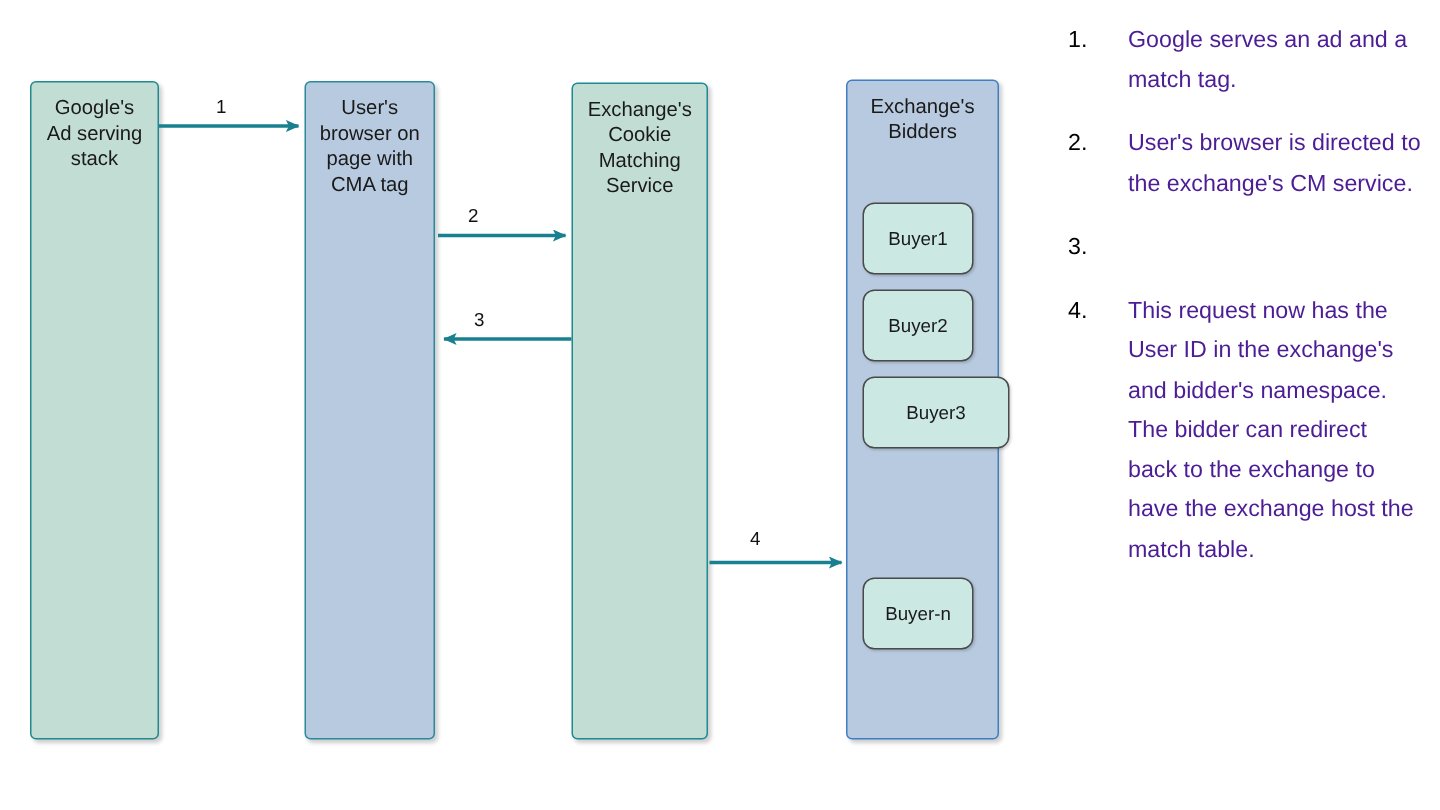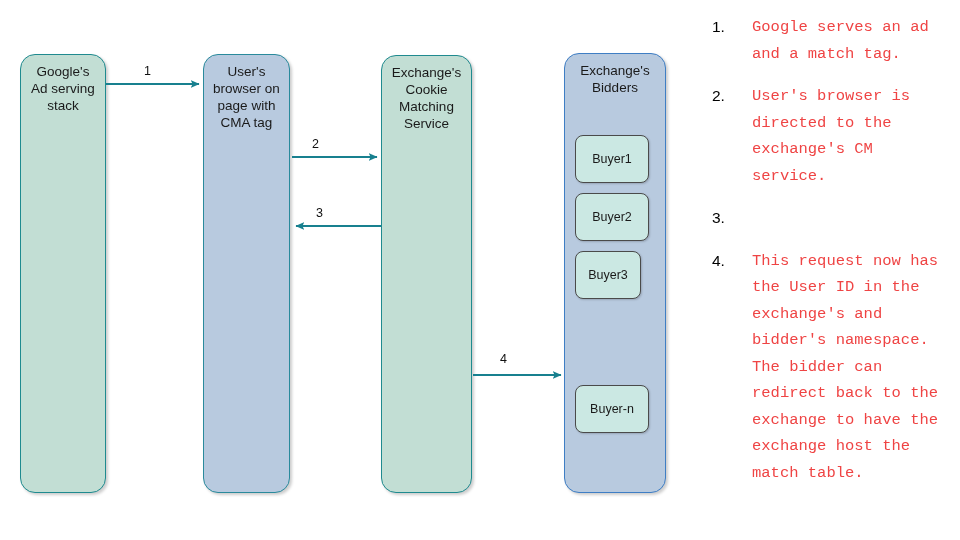--- a/index.html
+++ b/index.html
@@ -20,21 +20,21 @@
     position: absolute;
     left: 0; top: 0;
     width: 960px;
     height: 540px;
   }
 
   
   .flow-box {
     position: absolute;
     box-sizing: border-box;
-    border-radius: 15px;
+    border-radius: 4px;
     text-align: center;
     font-size: 13.5px;
     line-height: 17px;
     color: #1a1a1a;
     padding-top: 8px;
     box-shadow: 2px 2px 3px rgba(0,0,0,0.20);
   }
   .flow-box.green {
     background: #c2ded4;
     border: 1.2px solid #1f8a8f;
@@ -100,22 +100,21 @@
     width: 40px;
     flex: 0 0 40px;
     font-size: 15.5px;
     line-height: 26.5px;
     color: #000;
   }
   .step-text {
     flex: 1 1 auto;
     font-size: 15.5px;
     line-height: 26.5px;
-    color: #ef4444;
-    font-family: Liberation Mono, monospace;
+    color: #4c1d95;
   }
 </style>
 </head>
 <body>
 
 <div id="canvas">
 
   <div class="flow-box green" style="left:20px; top:54px; width:86px; height:439px;">
     <span class="box-label">Google's
 Ad serving
@@ -140,21 +139,21 @@
     <span class="box-label">Exchange's
 Bidders</span>
   </div>
 
   <div class="buyer-box" style="left:575px; top:135px; width:74px; height:48px;justify-content:center;">
     <span>Buyer1</span>
   </div>
   <div class="buyer-box" style="left:575px; top:193px; width:74px; height:48px;">
     <span>Buyer2</span>
   </div>
-  <div class="buyer-box" style="left:575px; top:251px; width:66px; height:48px;">
+  <div class="buyer-box" style="left:575px; top:251px; width:98px; height:48px;">
     <span>Buyer3</span>
   </div>
   <div class="buyer-box" style="left:575px; top:385px; width:74px; height:48px;text-align:center;">
     <span>Buyer-n</span>
   </div>
 
   <svg class="arrow-svg" viewBox="0 0 960 540">
     <defs>
       <marker id="ah-r" markerWidth="9" markerHeight="8" refX="8.4" refY="4" orient="auto" markerUnits="userSpaceOnUse">
         <path d="M0,0 L9,4 L0,8 L2,4 Z" fill="#18808f"></path>

